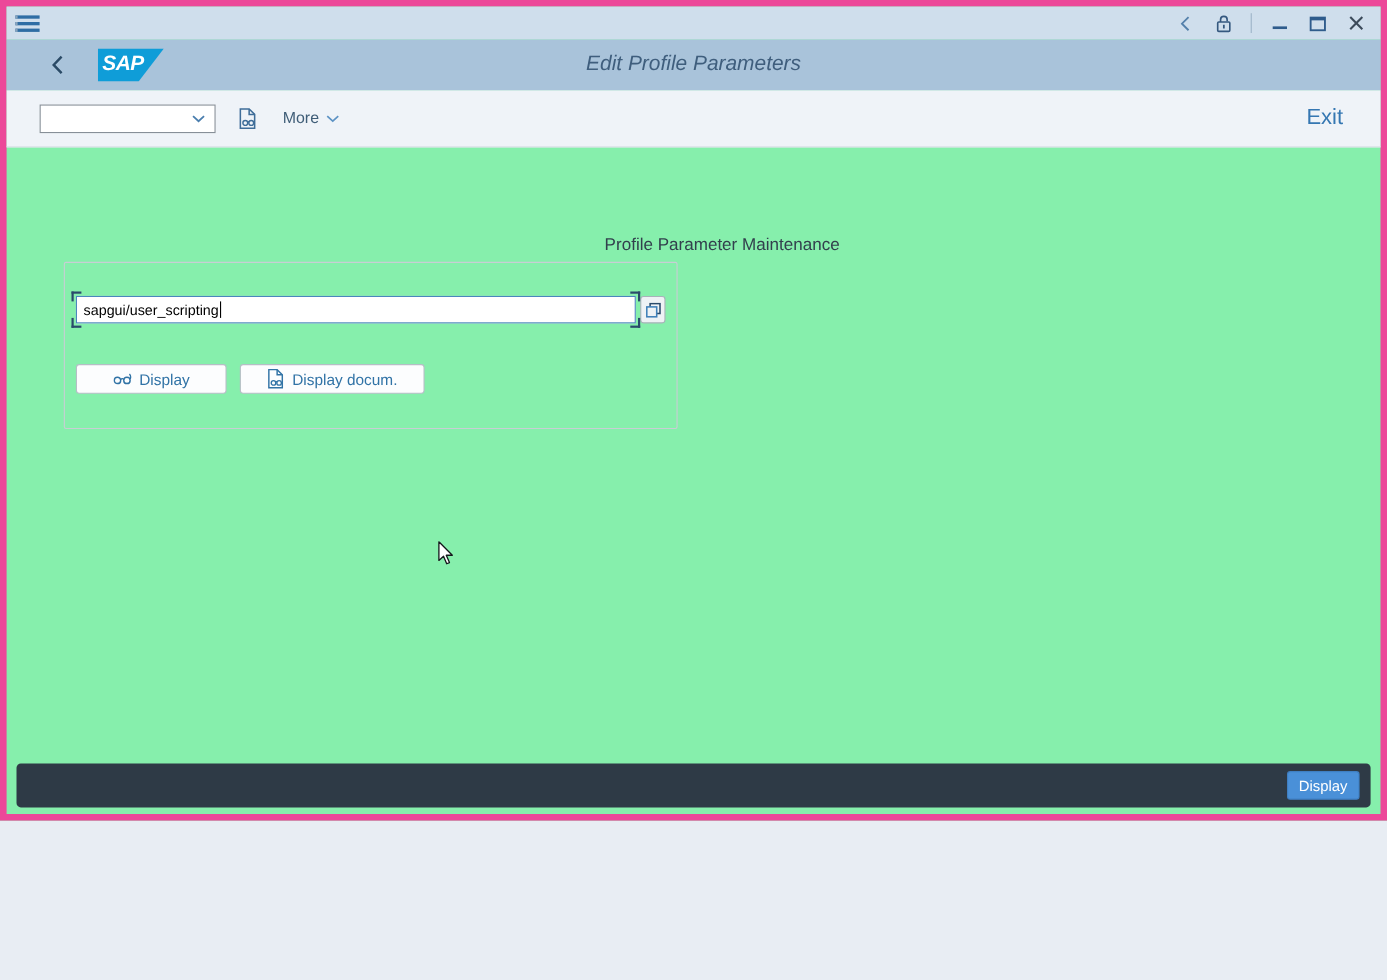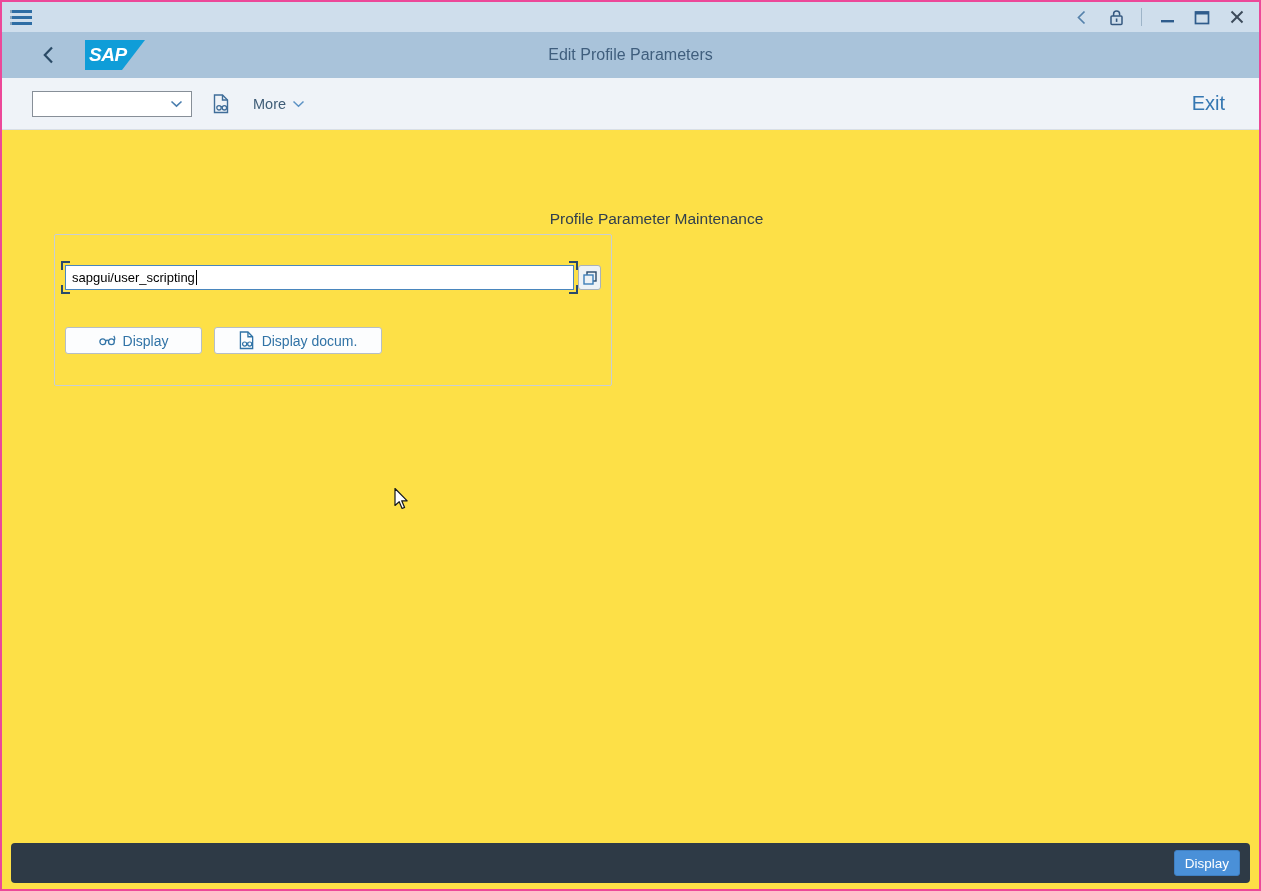--- a/index.html
+++ b/index.html
@@ -1,38 +1,38 @@
 <!DOCTYPE html>
 <html><head>
 <meta charset="utf-8">
 <style>
   * { margin:0; padding:0; box-sizing:border-box; }
   html,body { width:1261px; height:891px; overflow:hidden;
     font-family:"Liberation Sans", sans-serif; background:#e8edf3; }
-  .window { position:absolute; inset:0; width:1261px; height:891px;
-    border:2px solid #ec4899; background:#fde047; }
+  .window { position:absolute; inset:0; width:1261px; height:746px;
+    border:6px solid #ec4899; background:#86efac; }
 
   
   .titlebar { height:30px; background:#cfdeec; display:flex; align-items:center;
     padding:0 12px 0 8px; }
   .hamburger { display:flex; flex-direction:column; gap:3px; width:22px; cursor:default; }
   .hamburger span { display:block; height:3px; background:#2e6da4; border-left:2px solid #8aa5bd; }
   .sys-controls { margin-left:auto; display:flex; align-items:center; gap:15px; }
   .sys-btn { display:flex; align-items:center; justify-content:center; width:20px; height:20px; }
   .sys-divider { width:1px; height:18px; background:#9db4c8; }
 
   
   .header { height:46px; background:#a9c3da; position:relative; display:flex; align-items:center; }
   .hdr-back { margin-left:41px; display:flex; align-items:center; }
   .sap-logo { margin-left:31px; position:relative; width:60px; height:30px; }
   .sap-logo svg { display:block; }
   .sap-logo .logo-txt { position:absolute; left:4px; top:4px; color:#fff;
     font-size:19px; font-weight:bold; font-style:italic; letter-spacing:-0.5px; }
   .hdr-title { position:absolute; left:0; right:0; text-align:center; color:#3f5e7d;
-    font-size:16px; pointer-events:none; }
+    font-size:19px; pointer-events:none;font-style:italic; }
 
   
   .toolbar { height:52px; background:#eff3f8; border-bottom:1px solid #d9dfe6;
     display:flex; align-items:center; padding-left:30px; }
   .command-field { width:160px; height:26px; background:#fff; border:1px solid #878f98;
     display:flex; align-items:center; justify-content:flex-end; padding-right:8px; }
   .command-value { flex:1; font-size:13px; color:#222; padding-left:6px; }
   .tb-icon-btn { margin-left:21px; display:flex; align-items:center; }
   .more-btn { margin-left:23px; display:flex; align-items:center; gap:6px;
     color:#3f5d77; font-size:14.5px; cursor:default; }

